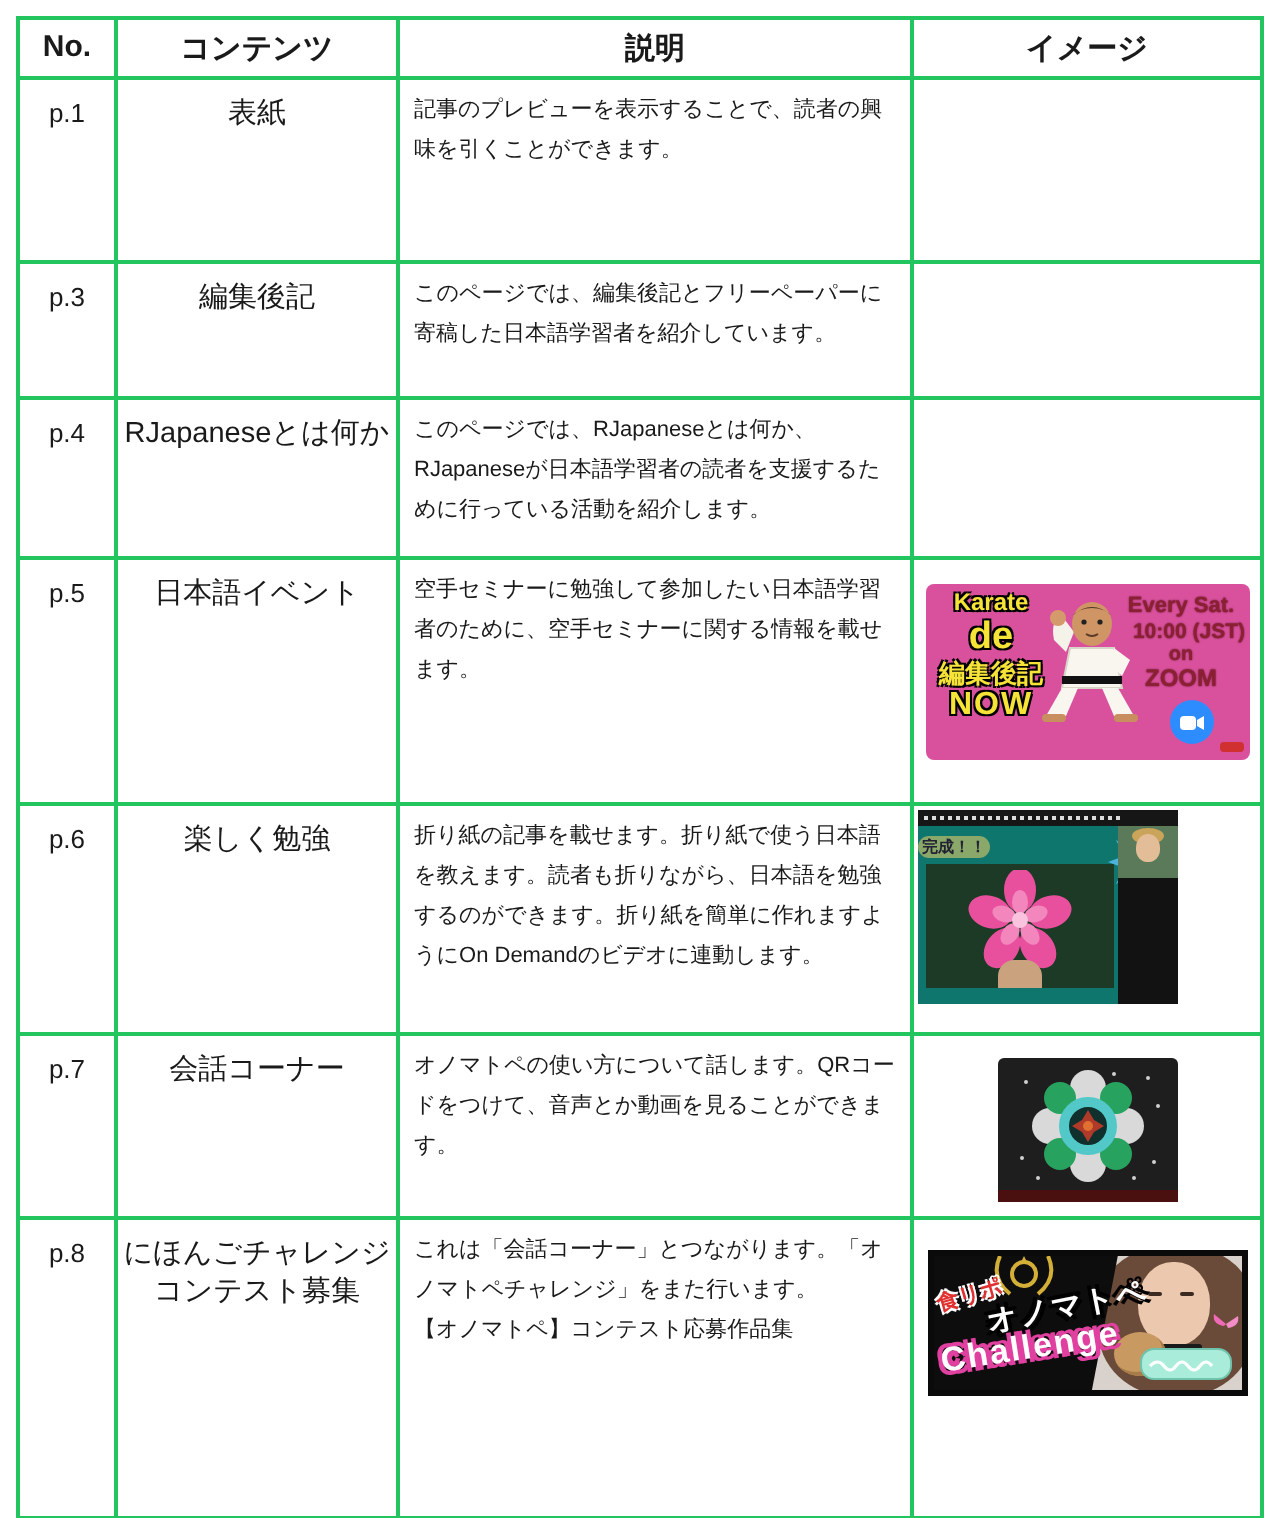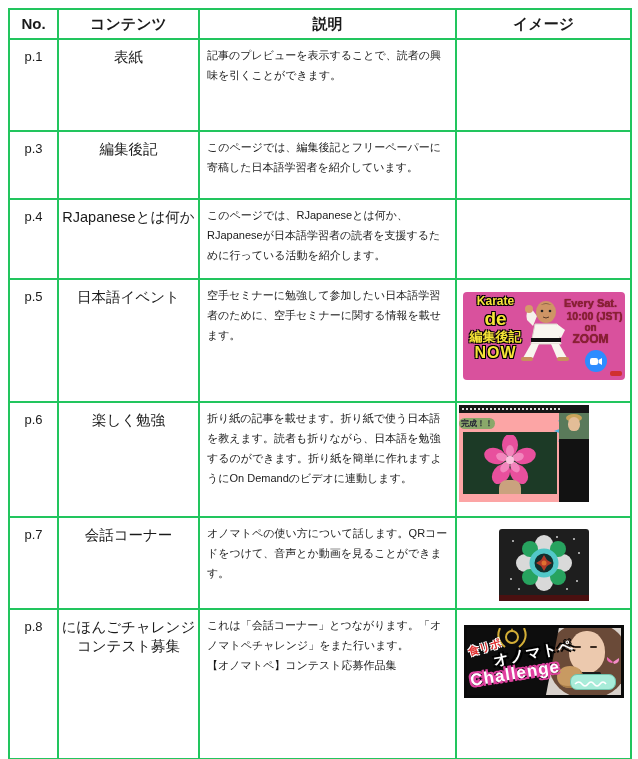--- a/index.html
+++ b/index.html
@@ -37,21 +37,21 @@
   .k-man { position:absolute; left:56px; top:8px; }
   .k-right { position:absolute; right:2px; top:5px; width:64px; text-align:center;
              color:#8c2033; font-weight:bold; line-height:1.15;
              text-shadow:0 0 1px #5a0f1d; }
   .k-s1 { font-size:11px; } .k-s2 { font-size:10.5px;text-align:right; } .k-s3 { font-size:10px; } .k-s4 { font-size:12px; }
   .k-zoom { position:absolute; right:18px; bottom:8px; width:22px; height:22px; border-radius:50%;
             background:#2d8cff; display:flex; align-items:center; justify-content:center; }
   .k-mark { position:absolute; right:3px; bottom:4px; width:12px; height:5px; border-radius:2px; background:#d03030; }
 
   
-  .origami { width:130px; height:97px; margin:2px 0 0 2px; background:#fca5a5; }
+  .origami { width:130px; height:97px; margin:2px 0 0 2px; background:#0f766e; }
   .o-titlebar { position:absolute; left:0; top:0; width:100%; height:8px; background:#161616; }
   .o-titlebar:after { content:""; position:absolute; left:3px; top:3px; width:100px; height:2px;
       background:repeating-linear-gradient(90deg, rgba(255,255,255,.85) 0 2px, rgba(255,255,255,0) 2px 4px); }
   .o-pill { position:absolute; left:0; top:13px; width:36px; height:11px; background:#8aa86a;
             border-radius:6px; color:#223; font-size:8px; font-weight:bold; line-height:11px; text-align:center; overflow:hidden; }
   .o-panel { position:absolute; left:4px; top:27px; width:94px; height:62px; background:#1c3a26; }
   .o-flower { position:absolute; left:21px; top:3px; }
   .o-hand { position:absolute; left:36px; bottom:0; width:22px; height:14px; background:#caa27e; border-radius:8px 8px 0 0; }
   .o-right { position:absolute; right:0; top:8px; width:30px; height:89px; background:#121212; }
   .o-webface-bg { position:absolute; left:0; top:0; width:30px; height:26px; background:#5a7a5a; }

